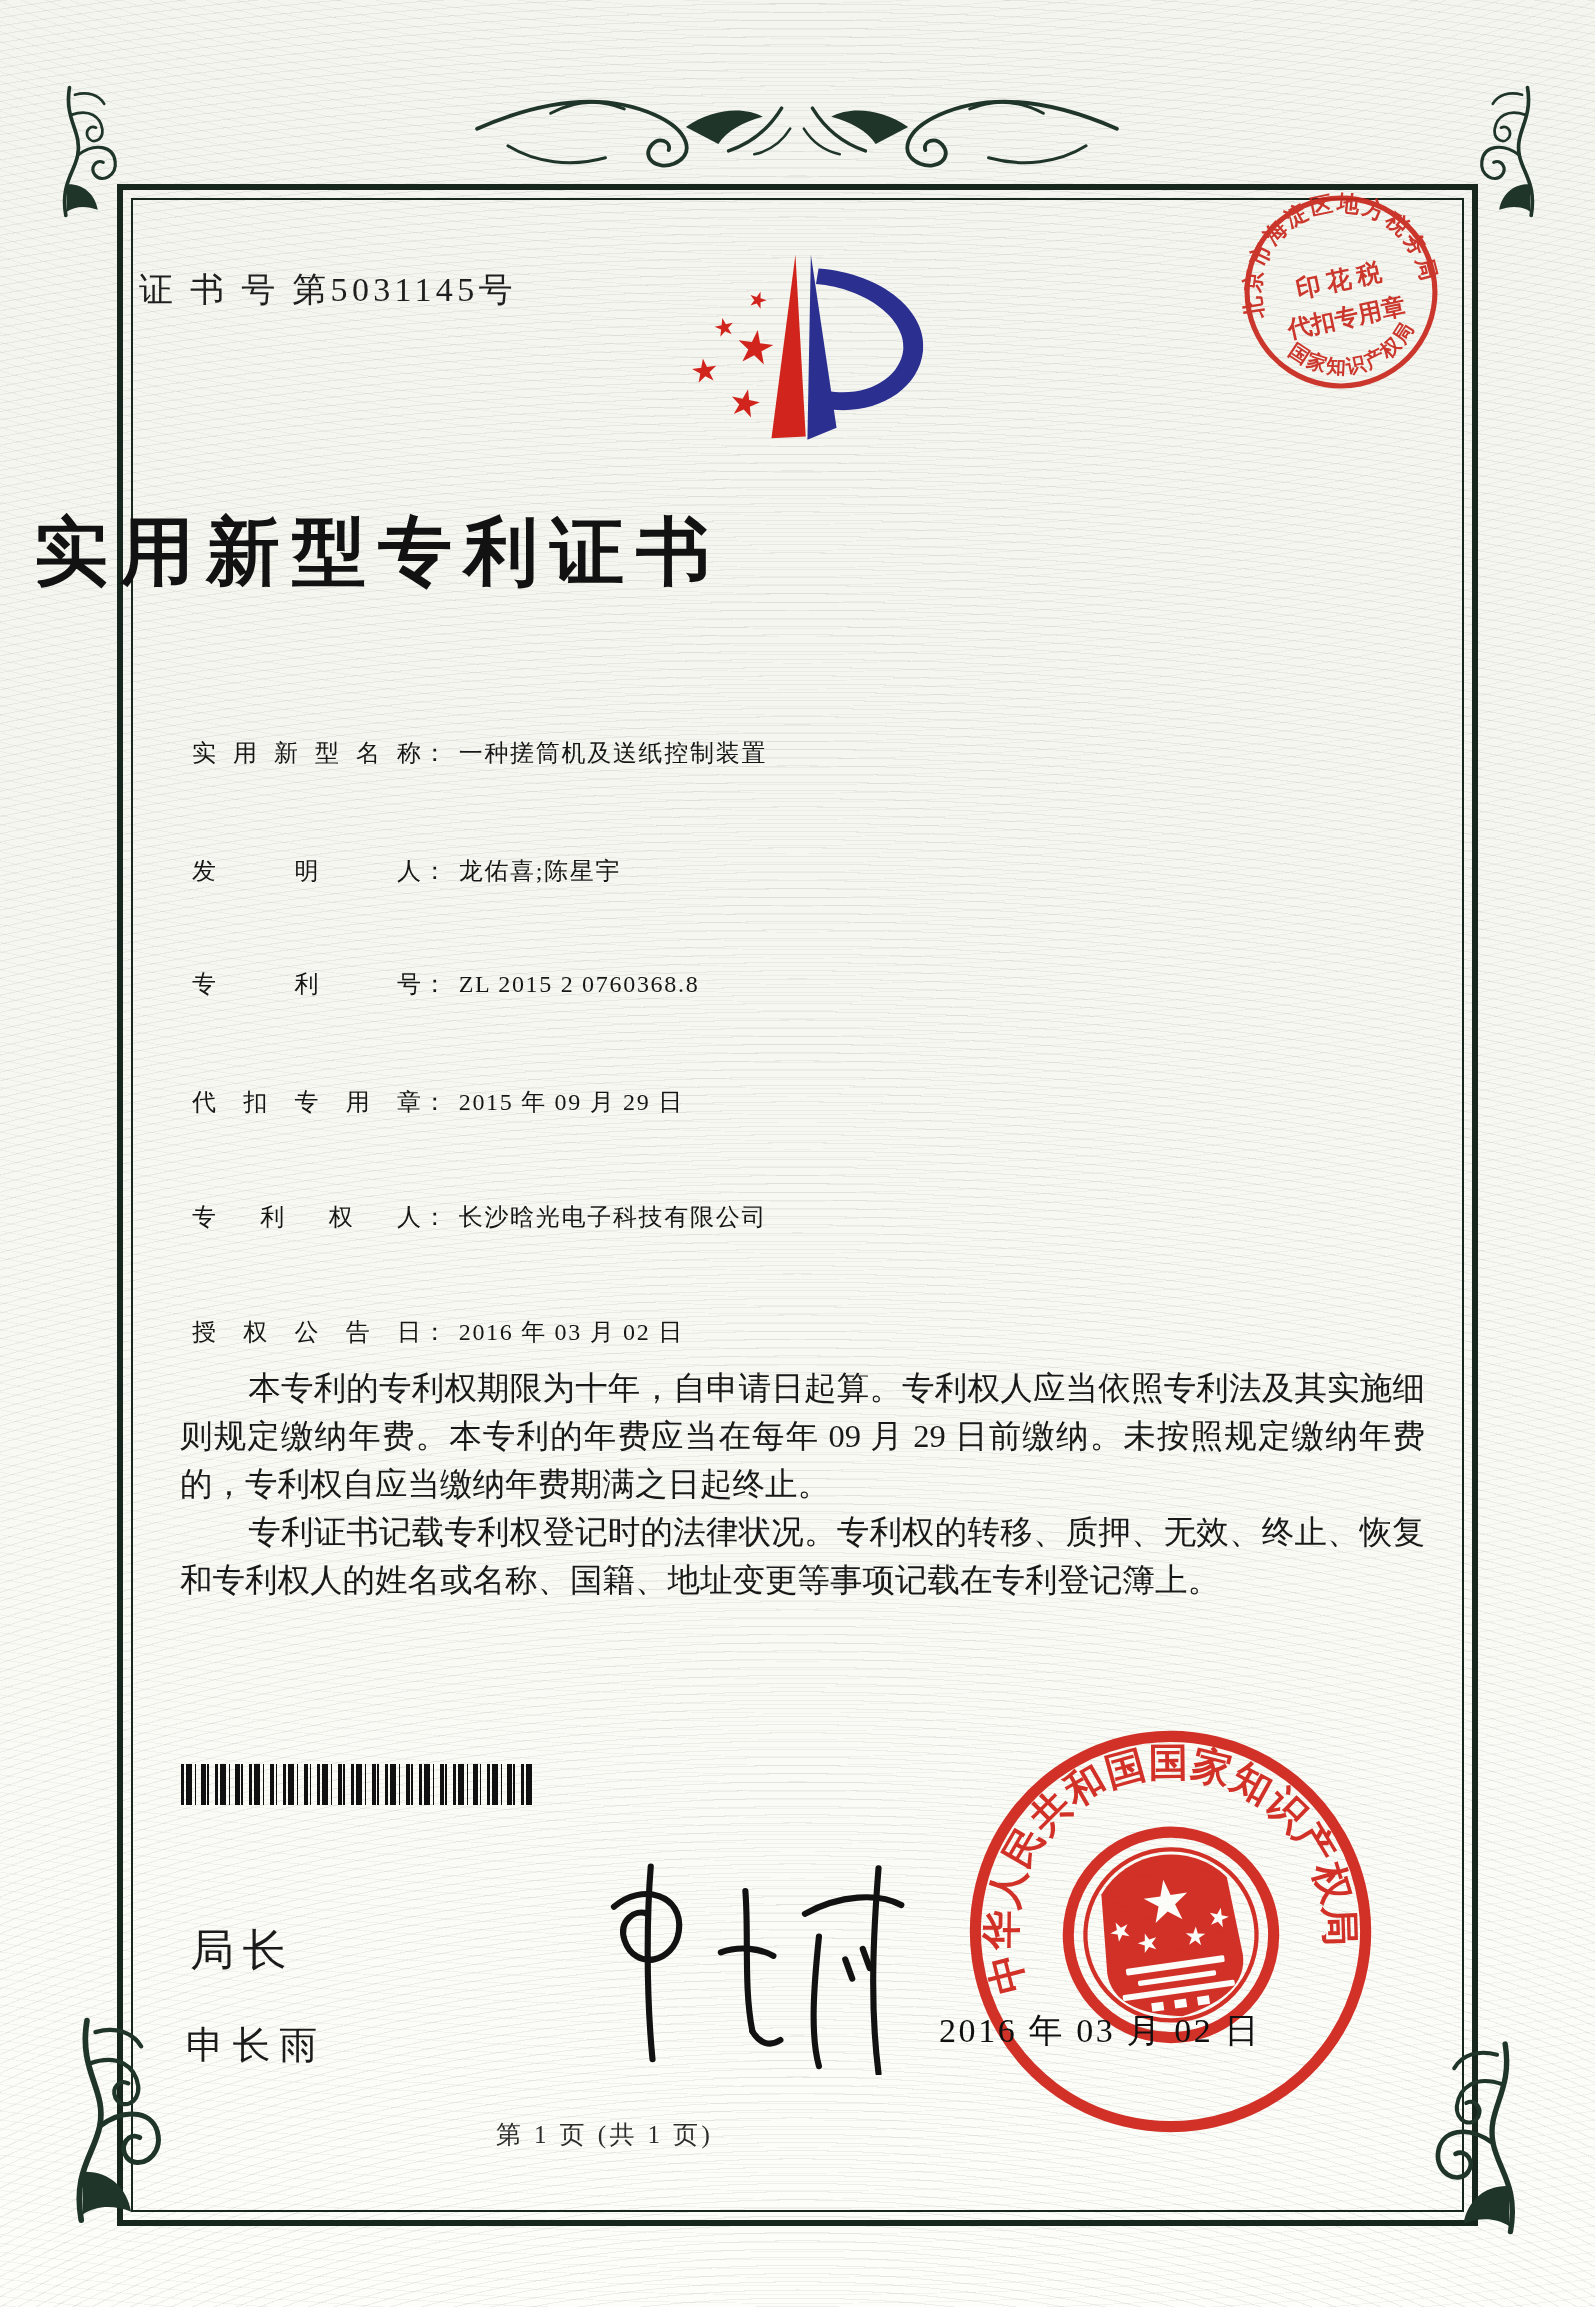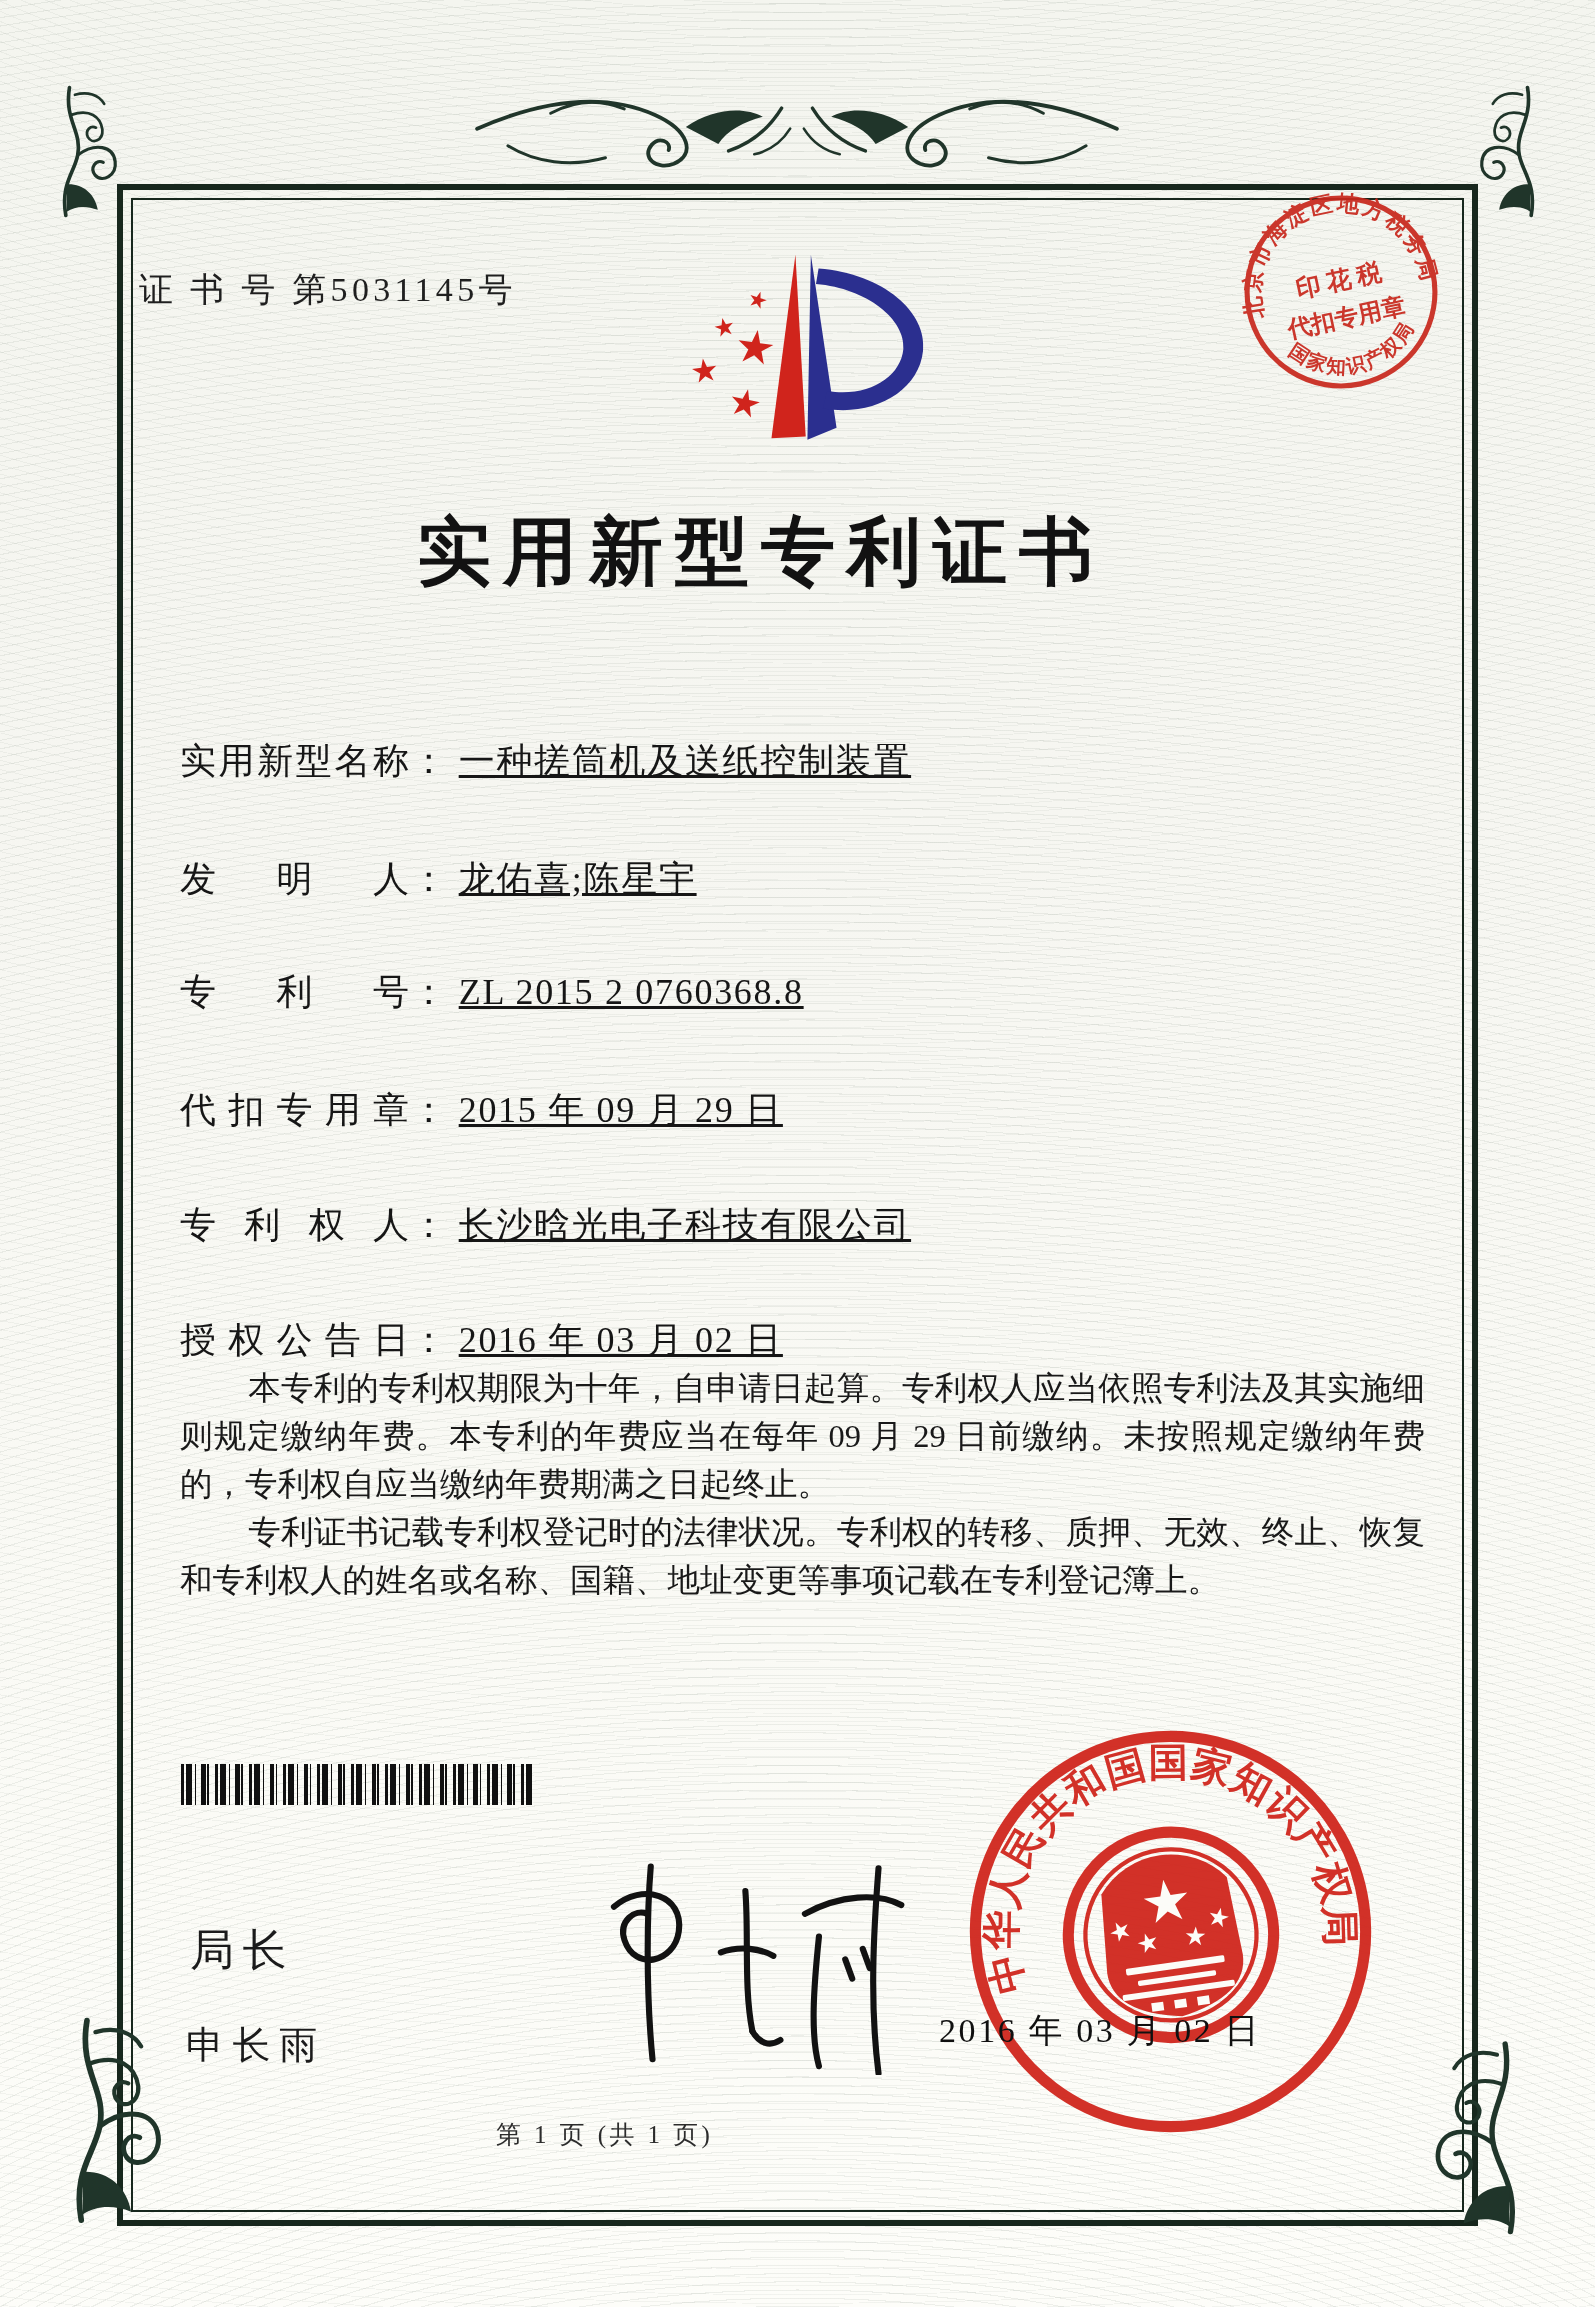--- a/index.html
+++ b/index.html
@@ -27,24 +27,24 @@
 
   .cert-no {
     position:absolute; left:139px; top:267px;
     font-size:34px; letter-spacing:4.3px; color:#1f1f1f;
   }
   .logo { position:absolute; left:643px; top:224px; }
   .tax-stamp { position:absolute; left:1230px; top:181px; opacity:.92; }
 
   .title {
     position:absolute; left:34px; top:503px; width:1454px;
-    text-align:center; font-size:74px; font-weight:bold; letter-spacing:12px; color:#121212;
-  }
-
-  .field { position:absolute; left:180px; font-size:36px; white-space:nowrap; color:#161616;text-decoration:underline; }
+    font-size:74px; font-weight:bold; letter-spacing:12px; color:#121212;
+  }
+
+  .field { position:absolute; left:192px; font-size:24px; white-space:nowrap; color:#161616; }
   .flabel { display:inline-block; width:229px; text-align:justify; text-align-last:justify; }
   .fcolon { display:inline-block; margin:0 12px 0 1.7px; }
   .fvalue { letter-spacing:1.7px; }
 
   .paragraphs {
     position:absolute; left:180px; top:1364px; width:1245px;
     font-size:32.5px; line-height:48px; text-align:justify; color:#191919;
   }
   .paragraphs p { text-indent:2.1em; margin:0; }
 

